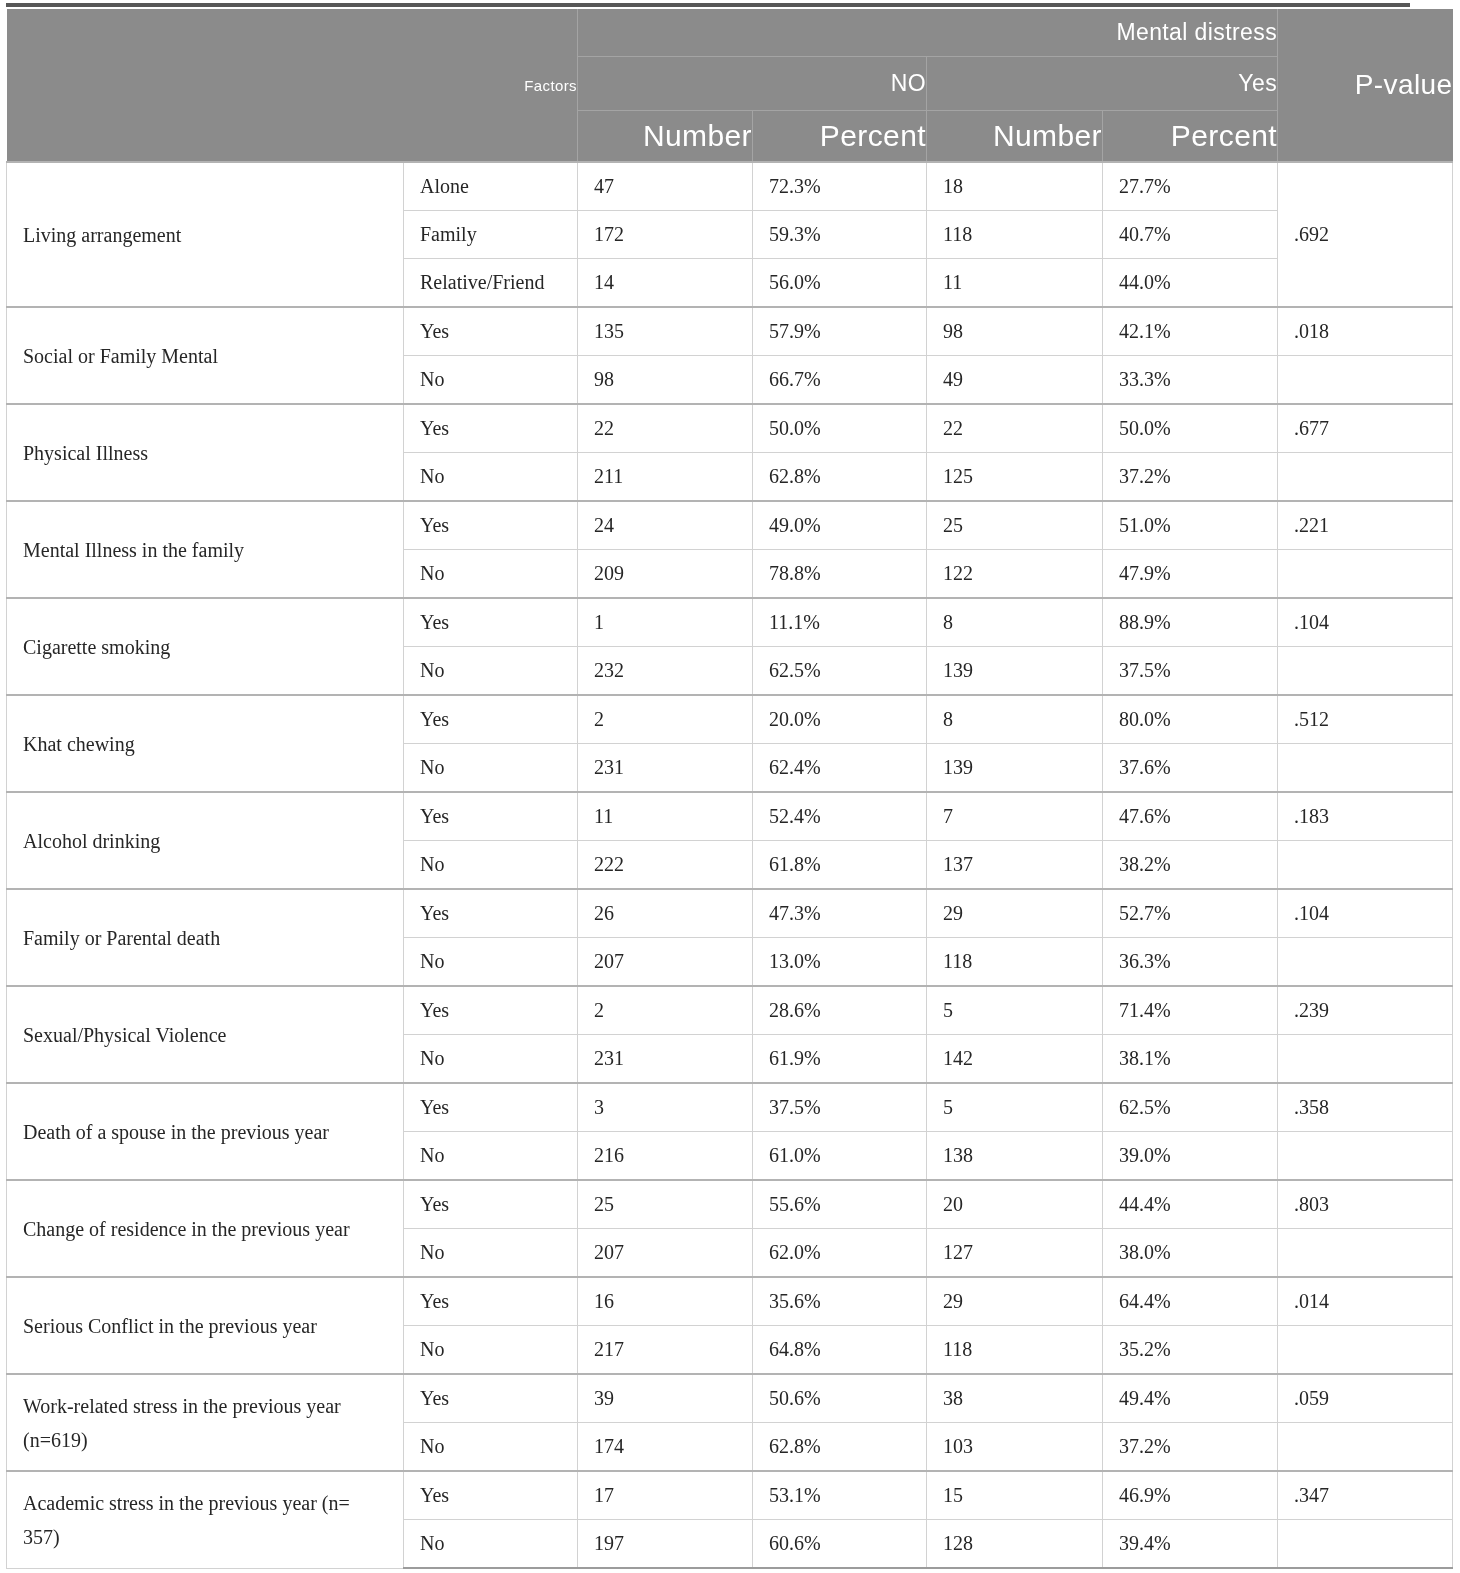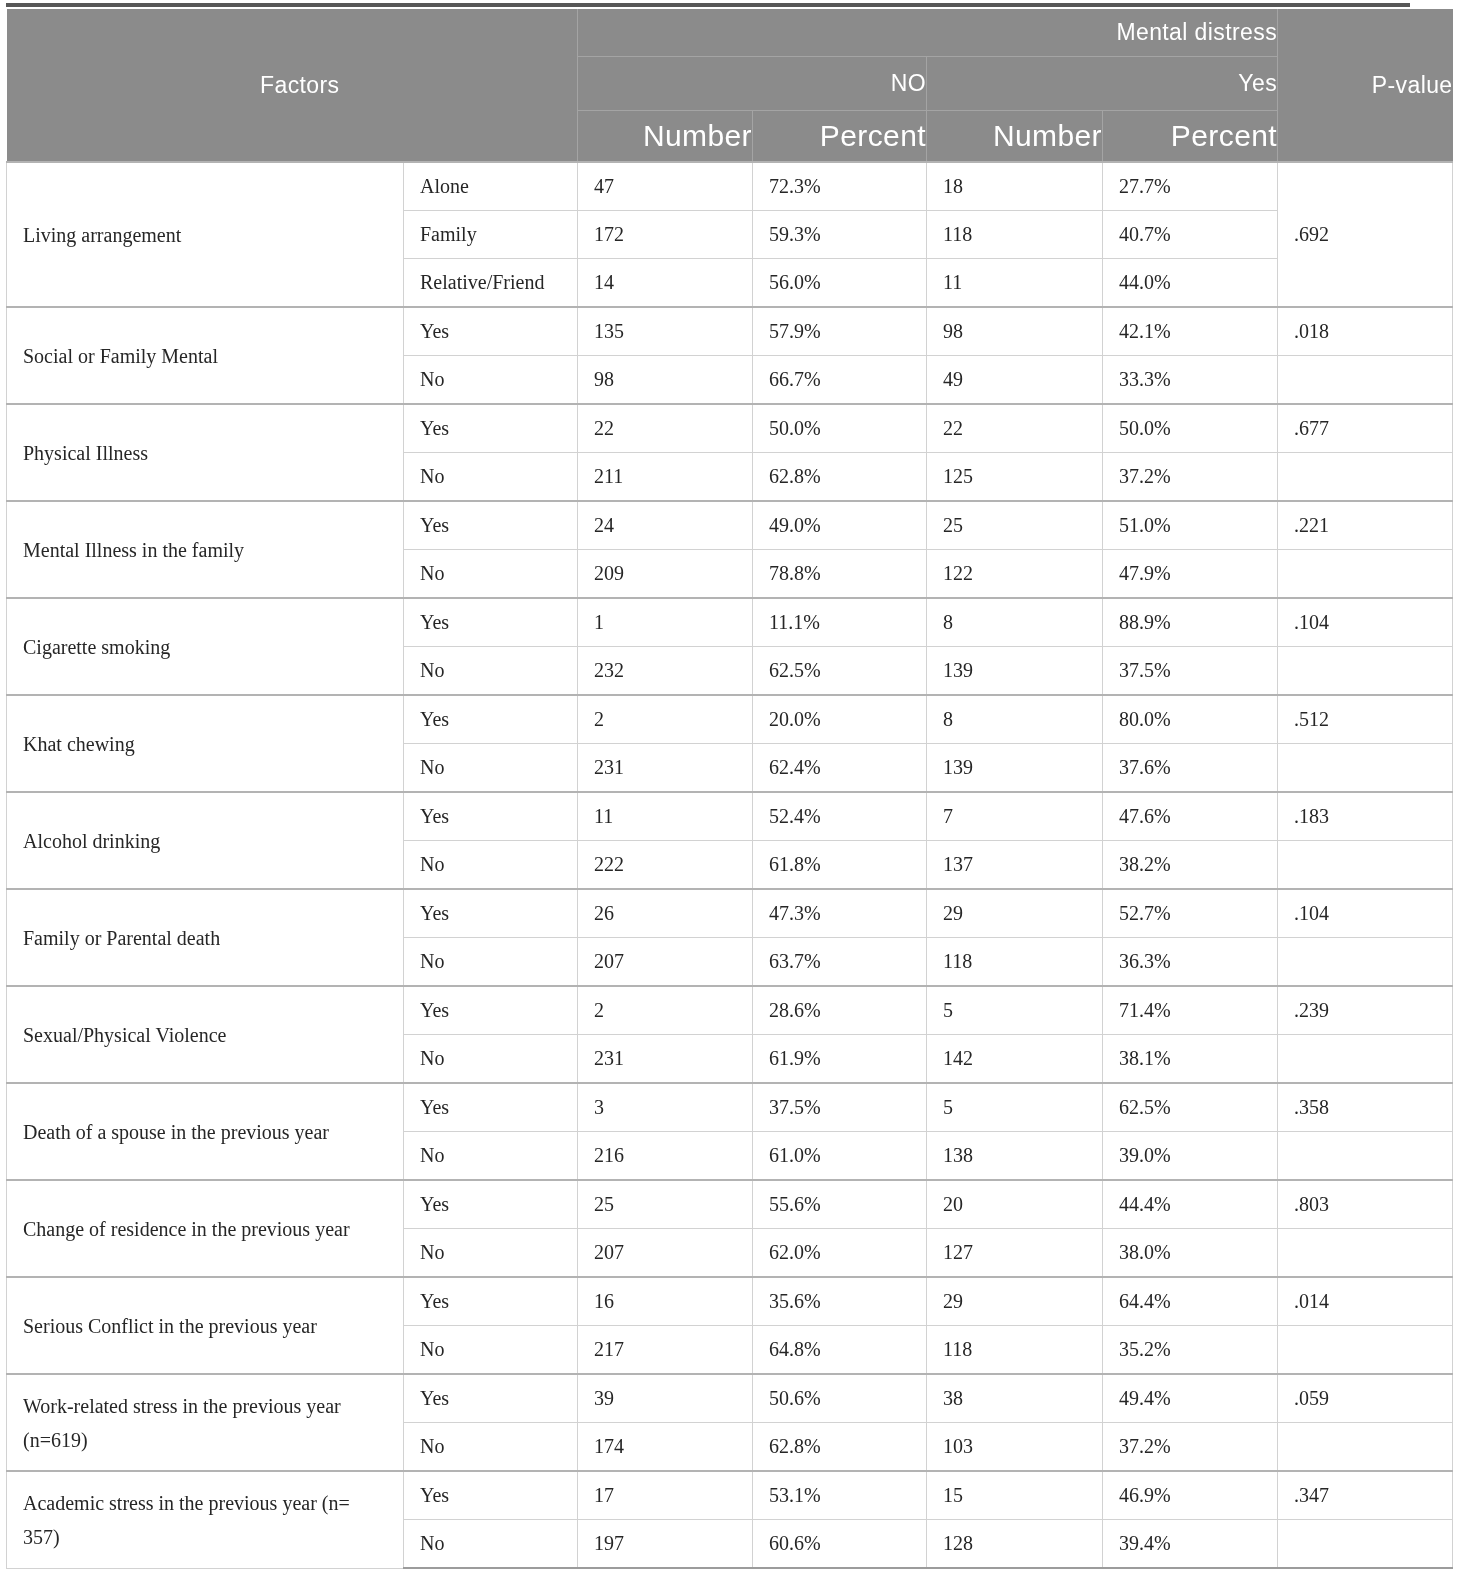--- a/index.html
+++ b/index.html
@@ -36,33 +36,33 @@
     background: var(--header-bg, #8b8b8b);
     color: var(--header-text, #ffffff);
     font-family: "Liberation Sans", sans-serif;
     font-weight: 400;
     letter-spacing: 0.4px;
     border: 1px solid #a4a4a4;
     text-align: right;
     padding: 0;
   }
   thead th.factors {
-    text-align: center;
+    text-align: right;
     padding-left: 16px;
-    font-size: 23px;
+    font-size: 15px;
     border-left: none;
     border-top: none;
   }
   thead th.md {
     font-size: 23px;
     height: 47px;
     border-top: none;
   }
   thead th.pv {
-    font-size: 23px;
+    font-size: 28px;
     border-top: none;
     border-right: none;
   }
   thead tr.h2 th { font-size: 23px; height: 53px; }
   thead tr.h3 th { font-size: 30px; height: 50px; }
   
   tbody td {
     border: 1px solid #d2d2d2;
     height: 47px;
     vertical-align: middle;
@@ -243,21 +243,21 @@
             <td>Yes</td>
             <td>26</td>
             <td>47.3%</td>
             <td>29</td>
             <td>52.7%</td>
             <td>.104</td>
           </tr>
           <tr>
             <td>No</td>
             <td>207</td>
-            <td>63.7%</td>
+            <td>13.0%</td>
             <td>118</td>
             <td>36.3%</td>
             <td></td>
           </tr>
           <tr class="group-start">
             <td class="factor" rowspan="2">Sexual/Physical Violence</td>
             <td>Yes</td>
             <td>2</td>
             <td>28.6%</td>
             <td>5</td>

